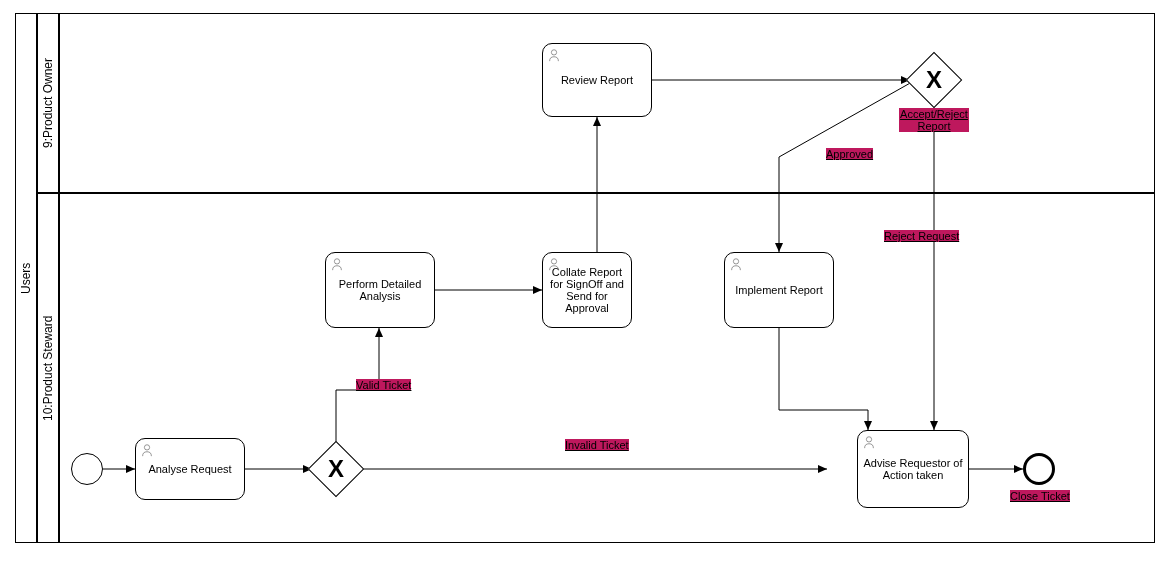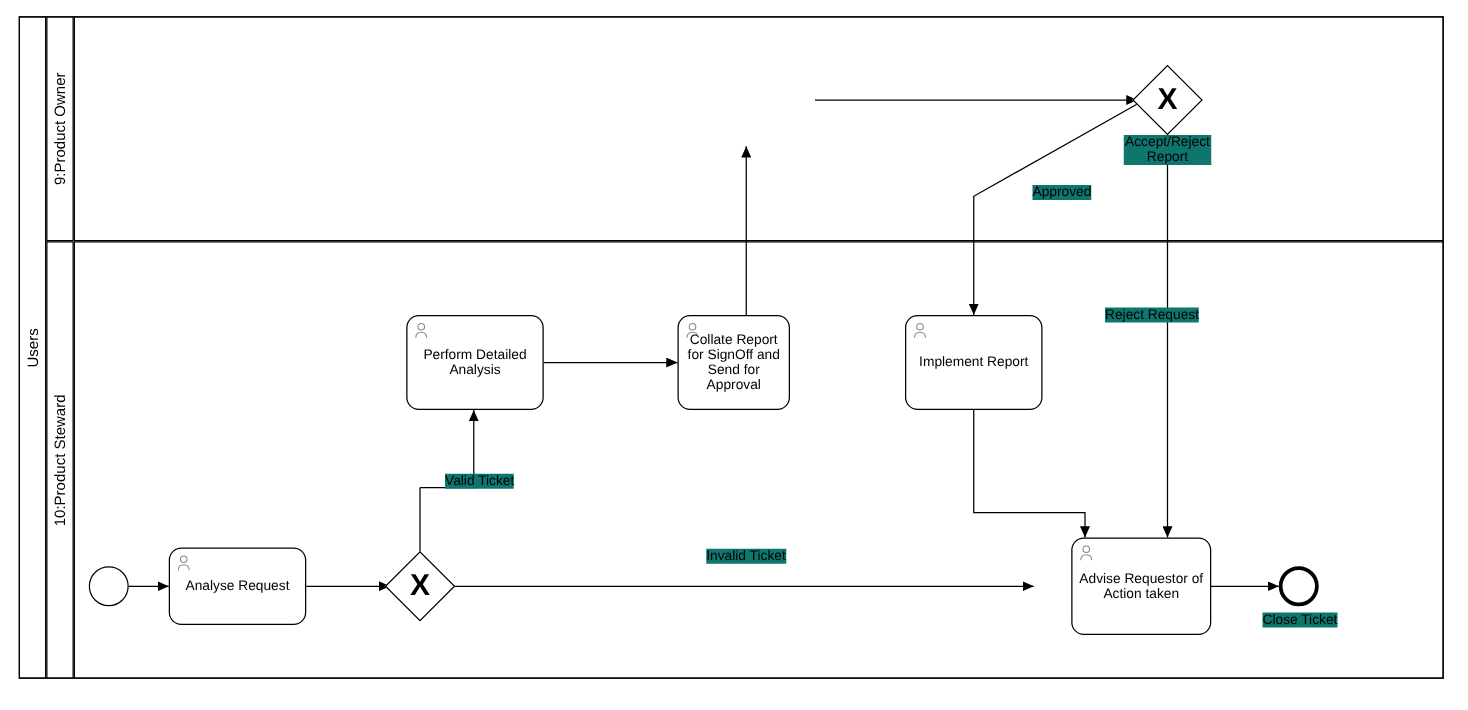--- a/index.html
+++ b/index.html
@@ -83,22 +83,23 @@
       width: 32px;
       height: 32px;
       border: 3px solid #000;
       border-radius: 50%;
       background: #fff;
     }
     
     .flow-label {
       position: absolute;
       font-size: 11px;
-      background: #0f766e;
+      background: #be185d;
       white-space: nowrap;
+      text-decoration: underline;
     }
     
     svg.flows {
       position: absolute;
       top: 0;
       left: 0;
       width: 100%;
       height: 100%;
       pointer-events: none;
     }
@@ -180,20 +181,27 @@
   </div>
 
   <div class="task" style="left:542px; top:252px; width:90px; height:76px;">
     <svg class="task-icon" viewBox="0 0 16 16">
         <circle cx="8" cy="5" r="3" fill="none" stroke="#888" stroke-width="1"></circle>
         <path d="M3 15 Q3 10 8 10 Q13 10 13 15" fill="none" stroke="#888" stroke-width="1"></path>
       </svg>
     <span>Collate Report for SignOff and Send for Approval</span>
   </div>
 
+  <div class="task" style="left:542px; top:43px; width:110px; height:74px;">
+    <svg class="task-icon" viewBox="0 0 16 16">
+        <circle cx="8" cy="5" r="3" fill="none" stroke="#888" stroke-width="1"></circle>
+        <path d="M3 15 Q3 10 8 10 Q13 10 13 15" fill="none" stroke="#888" stroke-width="1"></path>
+      </svg>
+    <span>Review Report</span>
+  </div>
 
   <div class="gateway" style="left:914px; top:60px;"></div>
   <div class="gateway-x" style="left:914px; top:60px;">X</div>
   <div class="flow-label" style="left:899px; top:108px; text-align:center; width:70px; white-space:normal;">Accept/Reject Report</div>
 
   <div class="task" style="left:724px; top:252px; width:110px; height:76px;">
     <svg class="task-icon" viewBox="0 0 16 16">
         <circle cx="8" cy="5" r="3" fill="none" stroke="#888" stroke-width="1"></circle>
         <path d="M3 15 Q3 10 8 10 Q13 10 13 15" fill="none" stroke="#888" stroke-width="1"></path>
       </svg>
@@ -207,15 +215,15 @@
       </svg>
     <span>Advise Requestor of Action taken</span>
   </div>
 
   <div class="end-event" style="left:1023px; top:453px;"></div>
   <div class="flow-label" style="left:1010px; top:490px;">Close Ticket</div>
 
   <div class="flow-label" style="left:356px; top:379px;">Valid Ticket</div>
   <div class="flow-label" style="left:565px; top:439px;">Invalid Ticket</div>
   <div class="flow-label" style="left:826px; top:148px;">Approved</div>
-  <div class="flow-label" style="left:884px; top:246px;">Reject Request</div>
+  <div class="flow-label" style="left:884px; top:230px;">Reject Request</div>
 
 </div>
 
 </body></html>

